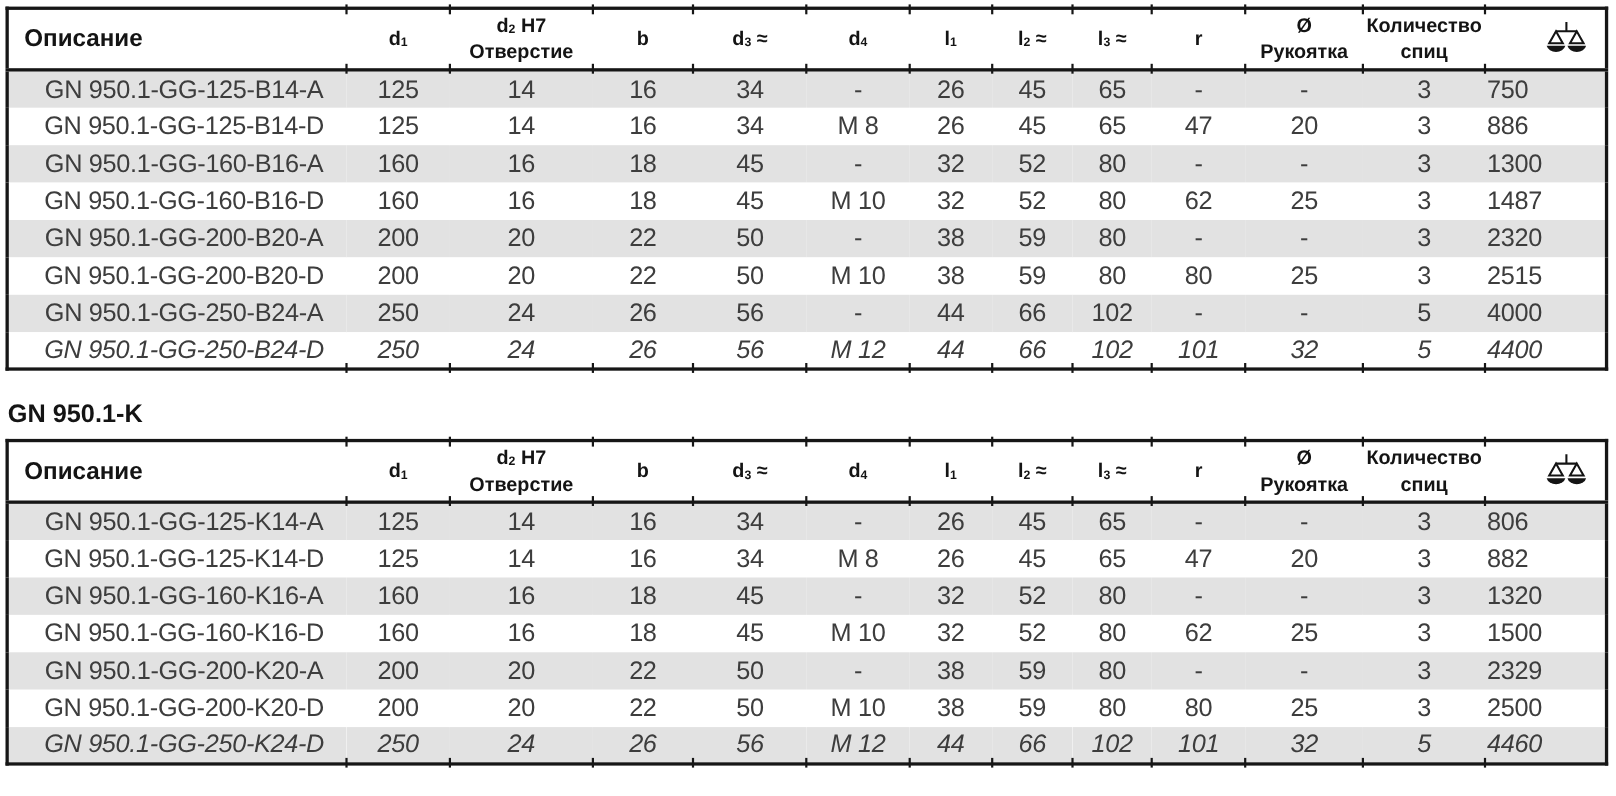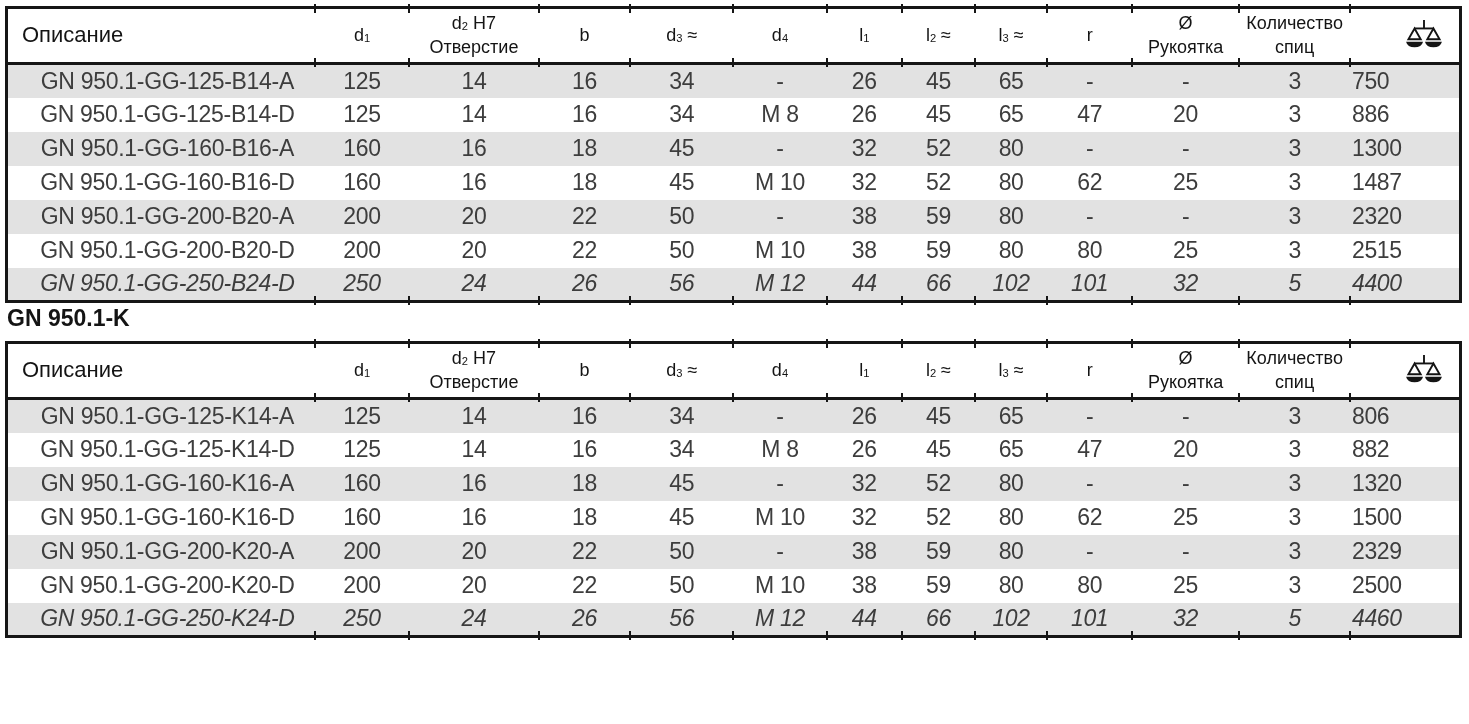--- a/index.html
+++ b/index.html
@@ -30,21 +30,21 @@
   col.c-r    { width: 5.8%; }
   col.c-dia  { width: 7.4%; }
   col.c-cnt  { width: 7.6%; }
   col.c-wt   { width: 7.6%; }
 
   thead th {
     height: 56px;
     padding: 0 2px;
     border-bottom: 3px solid #161616;
     font-size: 18px;
-    font-weight: normal;
+    font-weight: bold;
     color: #141414;
     text-align: center;
     vertical-align: middle;
     line-height: 1.3;
     position: relative;
     white-space: nowrap;
   }
   thead th.col-desc {
     text-align: left;
     padding-left: 14px;
@@ -86,21 +86,21 @@
   sub {
     font-size: 0.62em;
     vertical-align: baseline;
     position: relative;
     top: 1px;
     line-height: 0;
   }
   .hline { display: block; }
 
   h2.section-title {
-    margin: 2px 0 9px 2px;
+    margin: 26px 0 9px 2px;
     font-size: 23px;
     font-weight: bold;
     color: #141414;
     font-family: "Liberation Sans", sans-serif;
   }
   .scales-svg { display: inline-block; vertical-align: middle; }
 </style>
 </head>
 <body>
 
@@ -242,20 +242,35 @@
         <td>M 10</td>
         <td>38</td>
         <td>59</td>
         <td>80</td>
         <td>80</td>
         <td>25</td>
         <td>3</td>
         <td class="col-weight">2515</td>
       </tr>
       <tr>
+        <td class="col-desc">GN 950.1-GG-250-B24-A</td>
+        <td>250</td>
+        <td>24</td>
+        <td>26</td>
+        <td>56</td>
+        <td>-</td>
+        <td>44</td>
+        <td>66</td>
+        <td>102</td>
+        <td>-</td>
+        <td>-</td>
+        <td>5</td>
+        <td class="col-weight">4000</td>
+      </tr>
+      <tr>
         <td class="col-desc">GN 950.1-GG-250-B24-D</td>
         <td>250</td>
         <td>24</td>
         <td>26</td>
         <td>56</td>
         <td>M 12</td>
         <td>44</td>
         <td>66</td>
         <td>102</td>
         <td>101</td>

